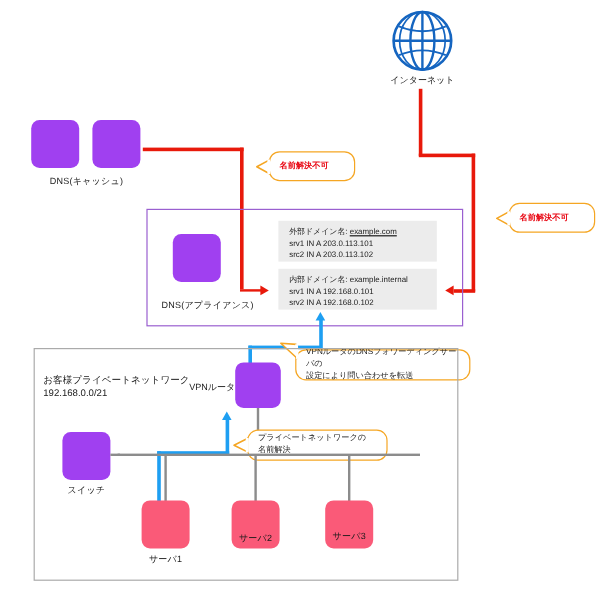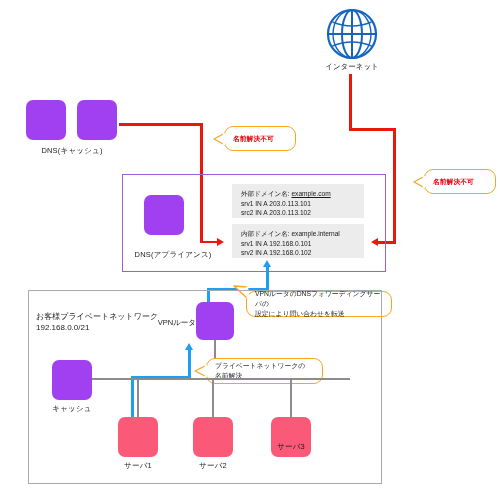--- a/index.html
+++ b/index.html
@@ -208,28 +208,28 @@
 名前解決</div>
   </div>
   <svg class="abs" style="left:194px; top:364px;" width="14" height="14" viewBox="0 0 14 14">
     <path d="M 13 1 L 1 7 L 13 13" fill="#ffffff" stroke="#f5a623" stroke-width="1.3" stroke-linejoin="round"></path>
     <line x1="12" y1="1" x2="12" y2="13" stroke="#ffffff" stroke-width="2.4"></line>
   </svg>
 
   <div class="abs line-gray" style="left:98px; top:378px; width:252px; height:2px;"></div>
 
   <div class="abs purple-box" style="left:52px; top:360px; width:40px; height:40px;"></div>
-  <div class="abs node-label" style="left:42px; top:404px; width:60px;">キャッシュ</div>
+  <div class="abs node-label" style="left:42px; top:404px; width:60px;">スイッチ</div>
   <div class="abs line-gray" style="left:92px; top:378px; width:8px; height:2px;"></div>
 
   <div class="abs line-gray" style="left:137px; top:380px; width:2px; height:38px;"></div>
   <div class="abs pink-box" style="left:118px; top:417px; width:40px; height:40px;"></div>
   <div class="abs node-label" style="left:108px; top:461px; width:60px;">サーバ1</div>
 
   <div class="abs line-gray" style="left:212px; top:380px; width:2px; height:38px;"></div>
   <div class="abs pink-box" style="left:193px; top:417px; width:40px; height:40px;"></div>
-  <div class="abs node-label" style="left:183px; top:461px; width:60px;">サーバ2</div>
+  <div class="abs node-label" style="left:183px; top:444px; width:60px;">サーバ2</div>
 
   <div class="abs line-gray" style="left:290px; top:380px; width:2px; height:38px;"></div>
   <div class="abs pink-box" style="left:271px; top:417px; width:40px; height:40px;"></div>
   <div class="abs node-label" style="left:261px; top:442px; width:60px;">サーバ3</div>
 
 </div>
 
 </body></html>

